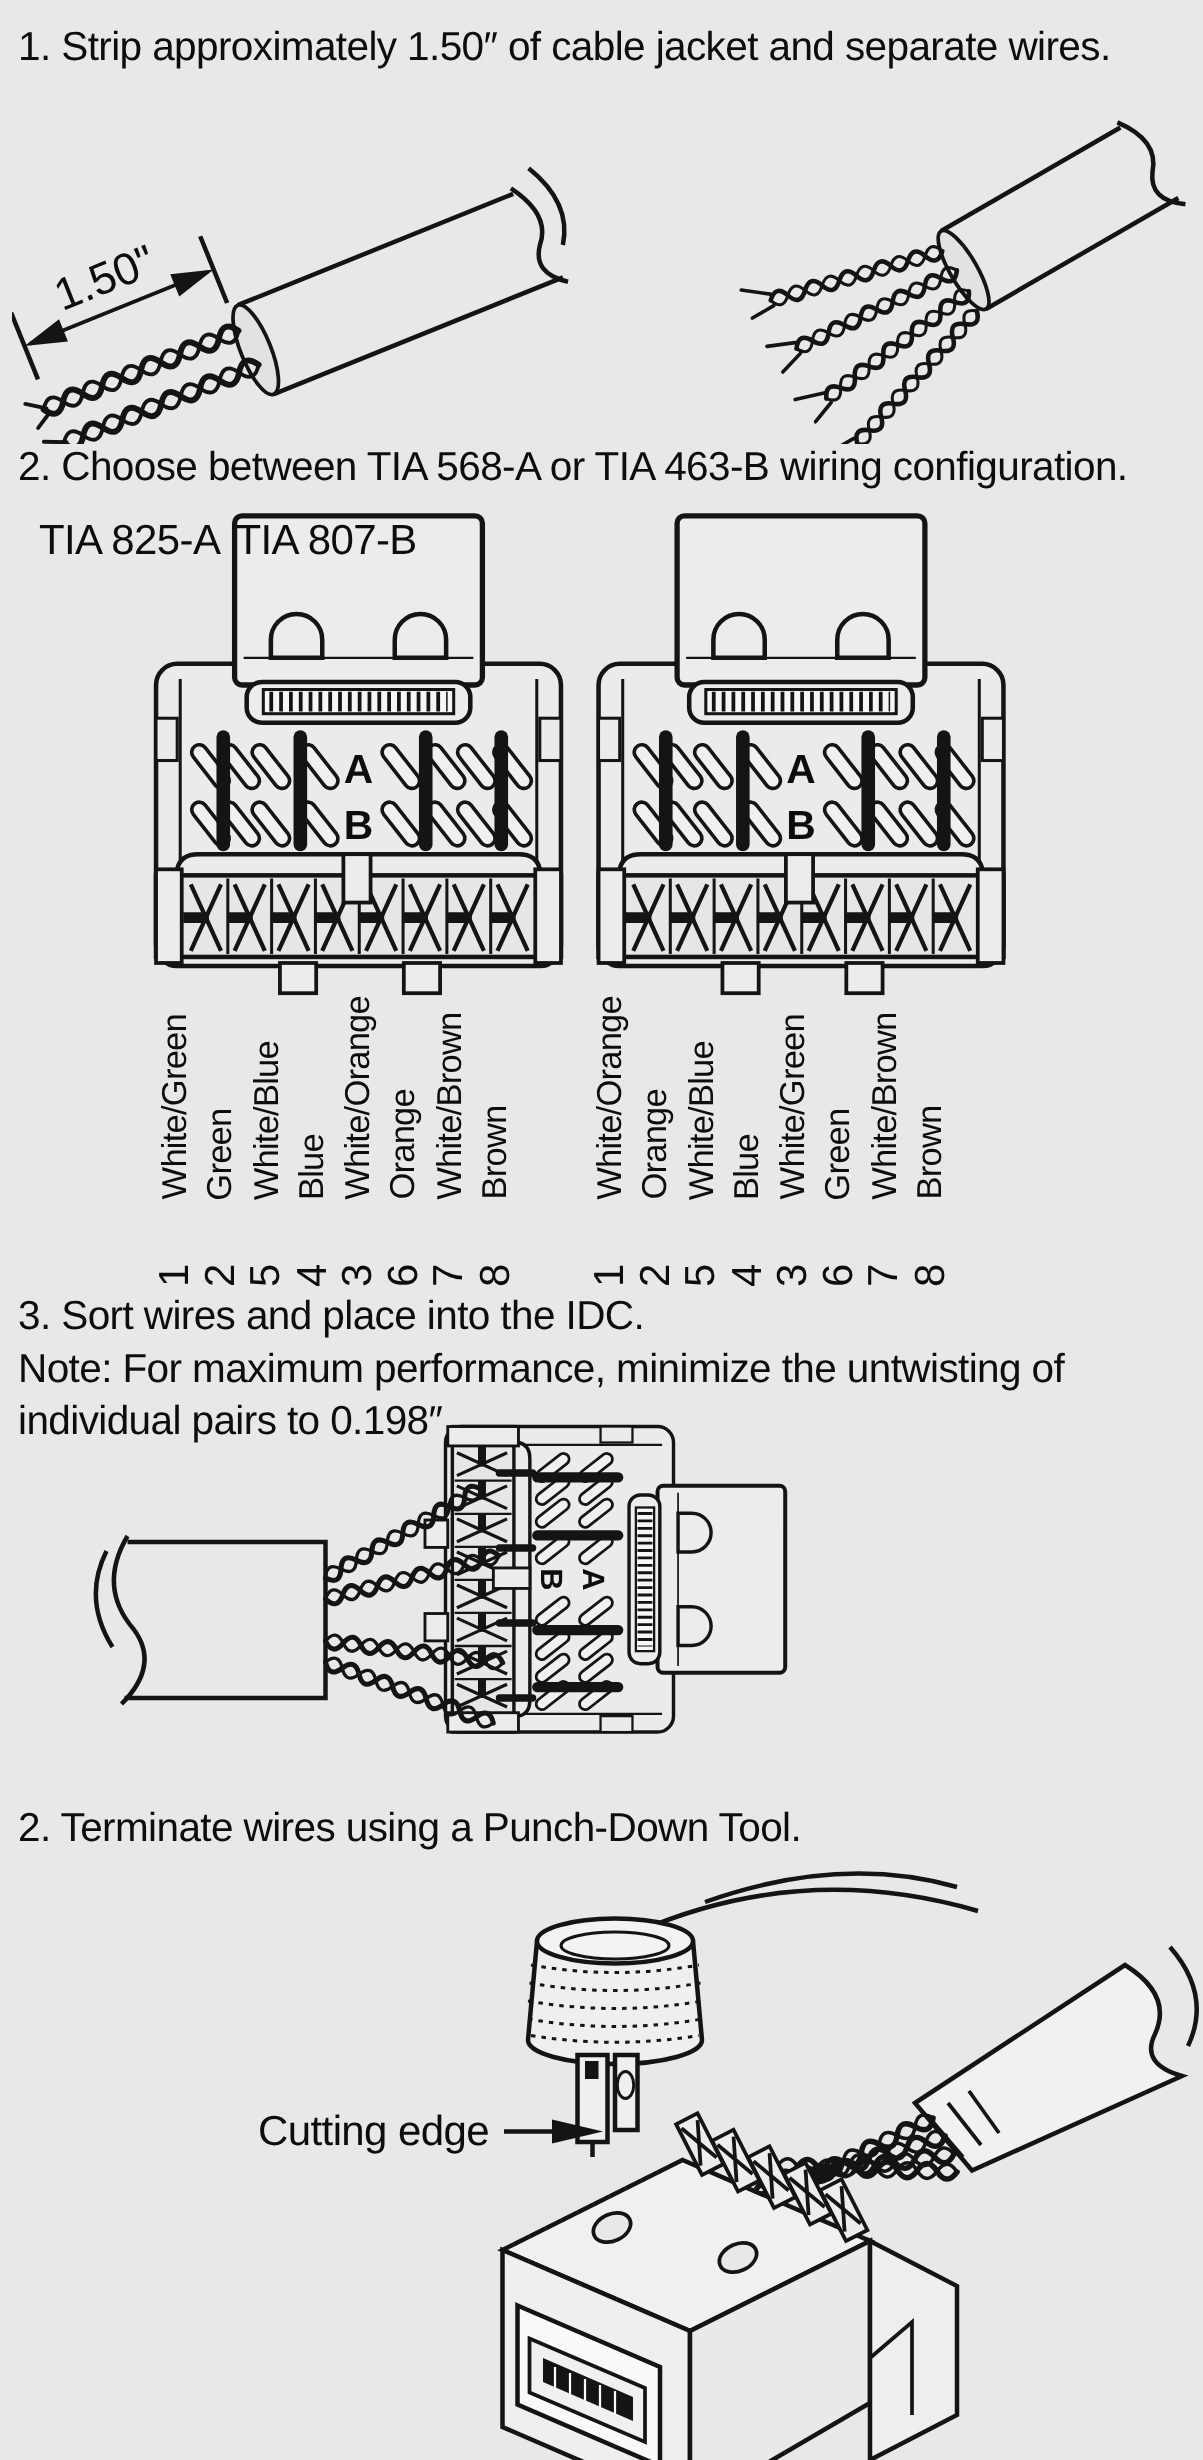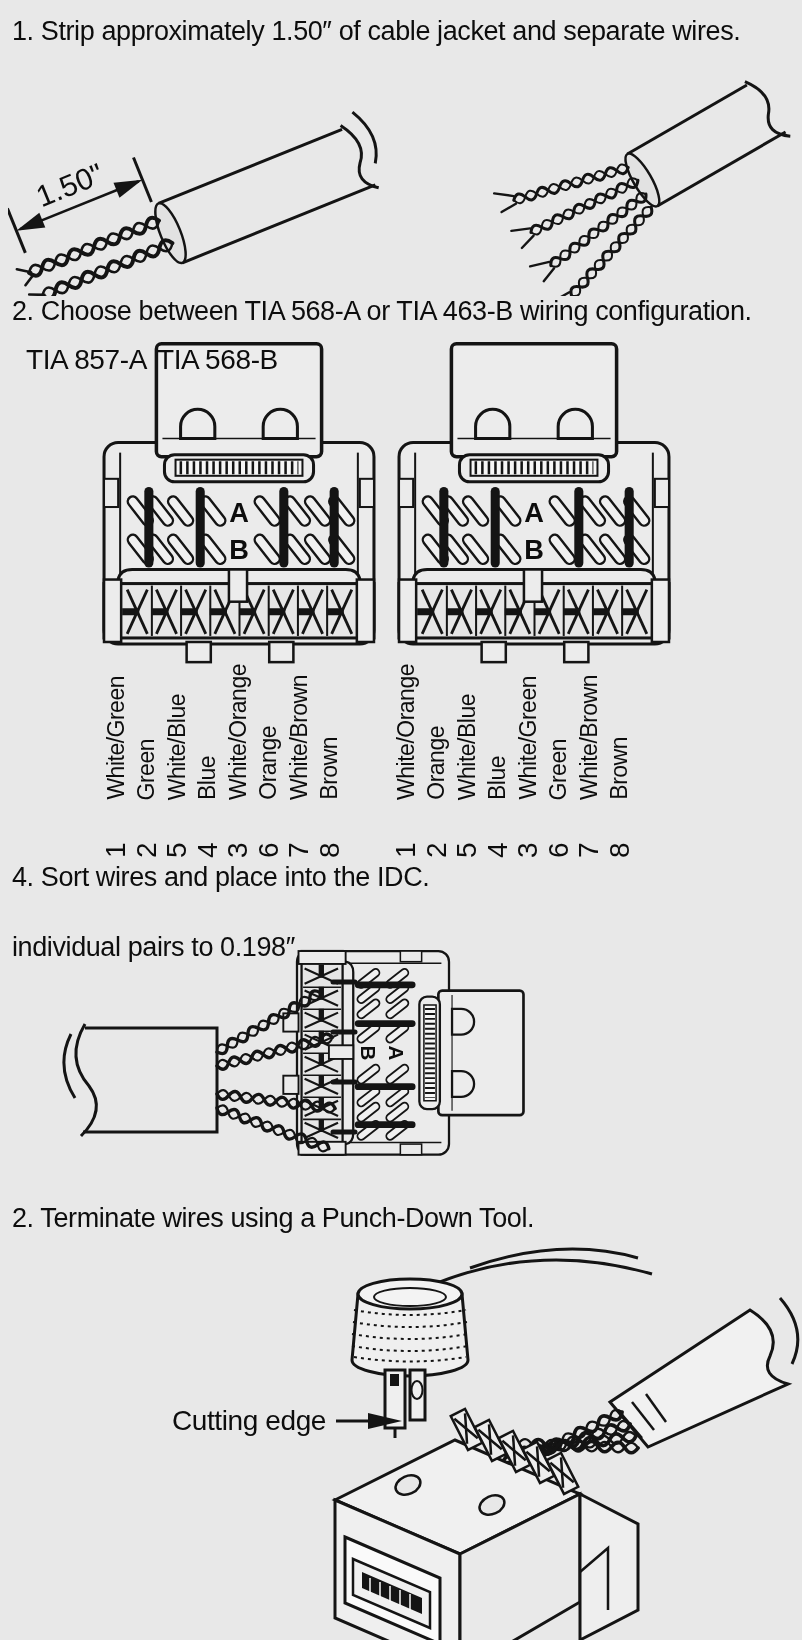--- a/index.html
+++ b/index.html
@@ -227,21 +227,21 @@
           <line x1="-118" y1="-4" x2="-136" y2="-10"></line>
             <line x1="-118" y1="4" x2="-134" y2="12"></line>
         </g>
       </g>
     </g>
   </svg>
 
   <div class="step-title" style="top:296px">2. Choose between TIA 568-A or TIA 463-B wiring configuration.</div>
 
   <div class="config-labels">
-    <span>TIA 857-A</span><span>TIA 568-B</span>
+    <span>TIA 825-A</span><span>TIA 807-B</span>
   </div>
 
   <svg style="left:100px;top:341px;z-index:1" width="278" height="326" viewBox="0 0 276 322">
     <use href="#jack"></use>
   </svg>
   <svg style="left:395px;top:341px;z-index:1" width="278" height="326" viewBox="0 0 276 322">
     <use href="#jack"></use>
   </svg>
 
   <div class="pins" style="left:101px">
@@ -347,21 +347,22 @@
         </div>
       <div class="cell">
           <span class="vnum">7</span>
         </div>
       <div class="cell">
           <span class="vnum">8</span>
         </div>
     </div>
   </div>
 
-  <div class="step-title" style="top:862px">4. Sort wires and place into the IDC.</div>
+  <div class="step-title" style="top:862px">3. Sort wires and place into the IDC.</div>
+  <div class="step-title" style="top:897px">Note: For maximum performance, minimize the untwisting of</div>
   <div class="step-title" style="top:932px">individual pairs to 0.198″</div>
 
   <svg style="left:55px;top:940px" width="505" height="262" viewBox="0 0 505 262">
 
     <g>
       <g transform="translate(470 8) rotate(90) scale(0.76)">
         <use href="#jack" width="276" height="322"></use>
       </g>
     </g>
 

